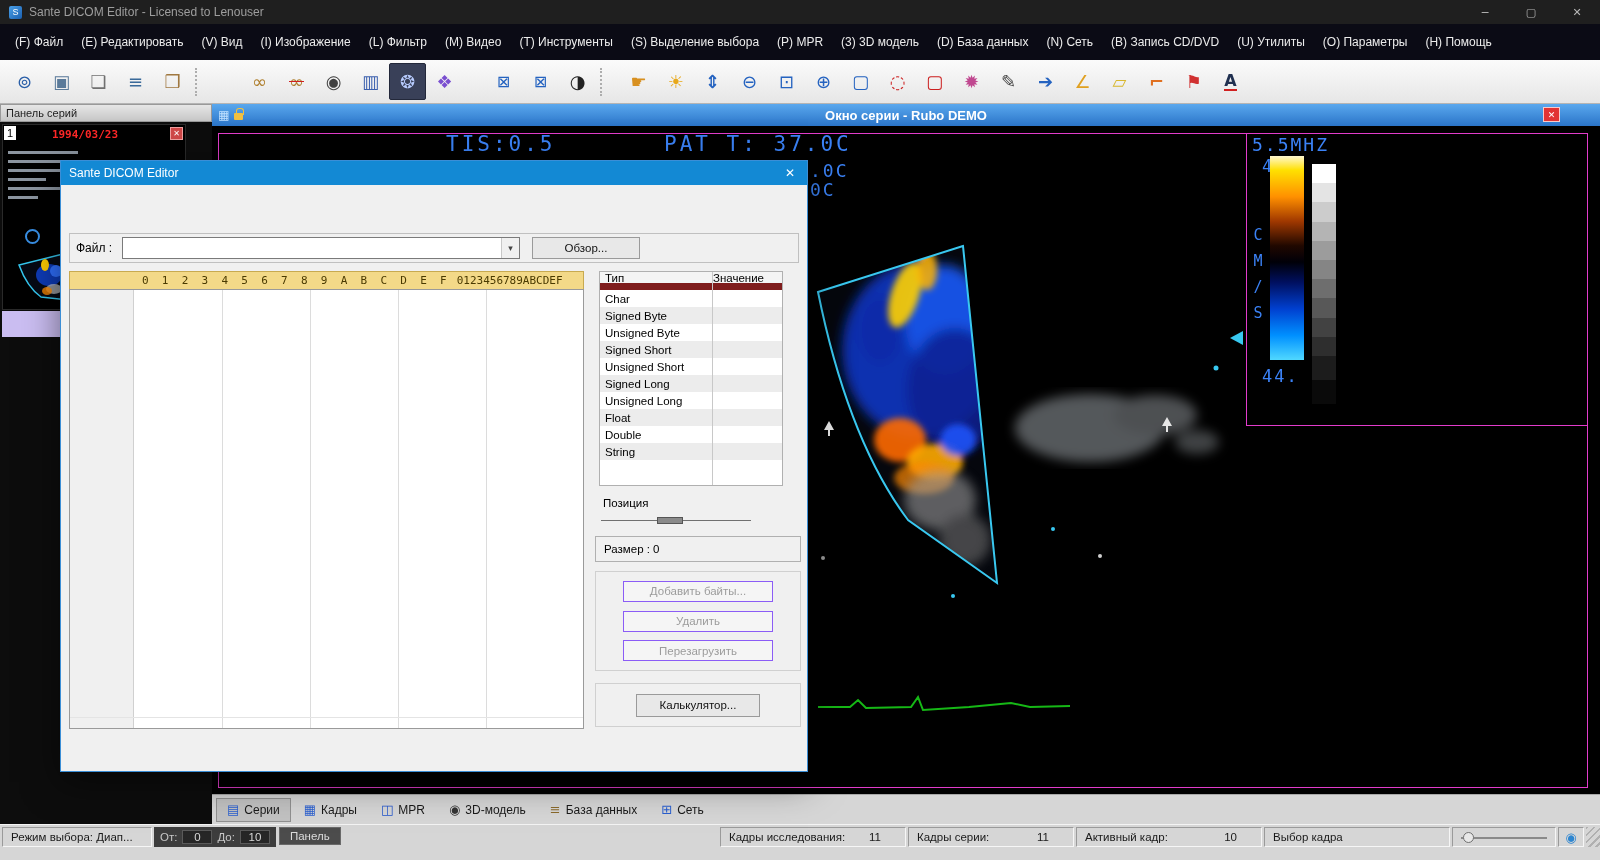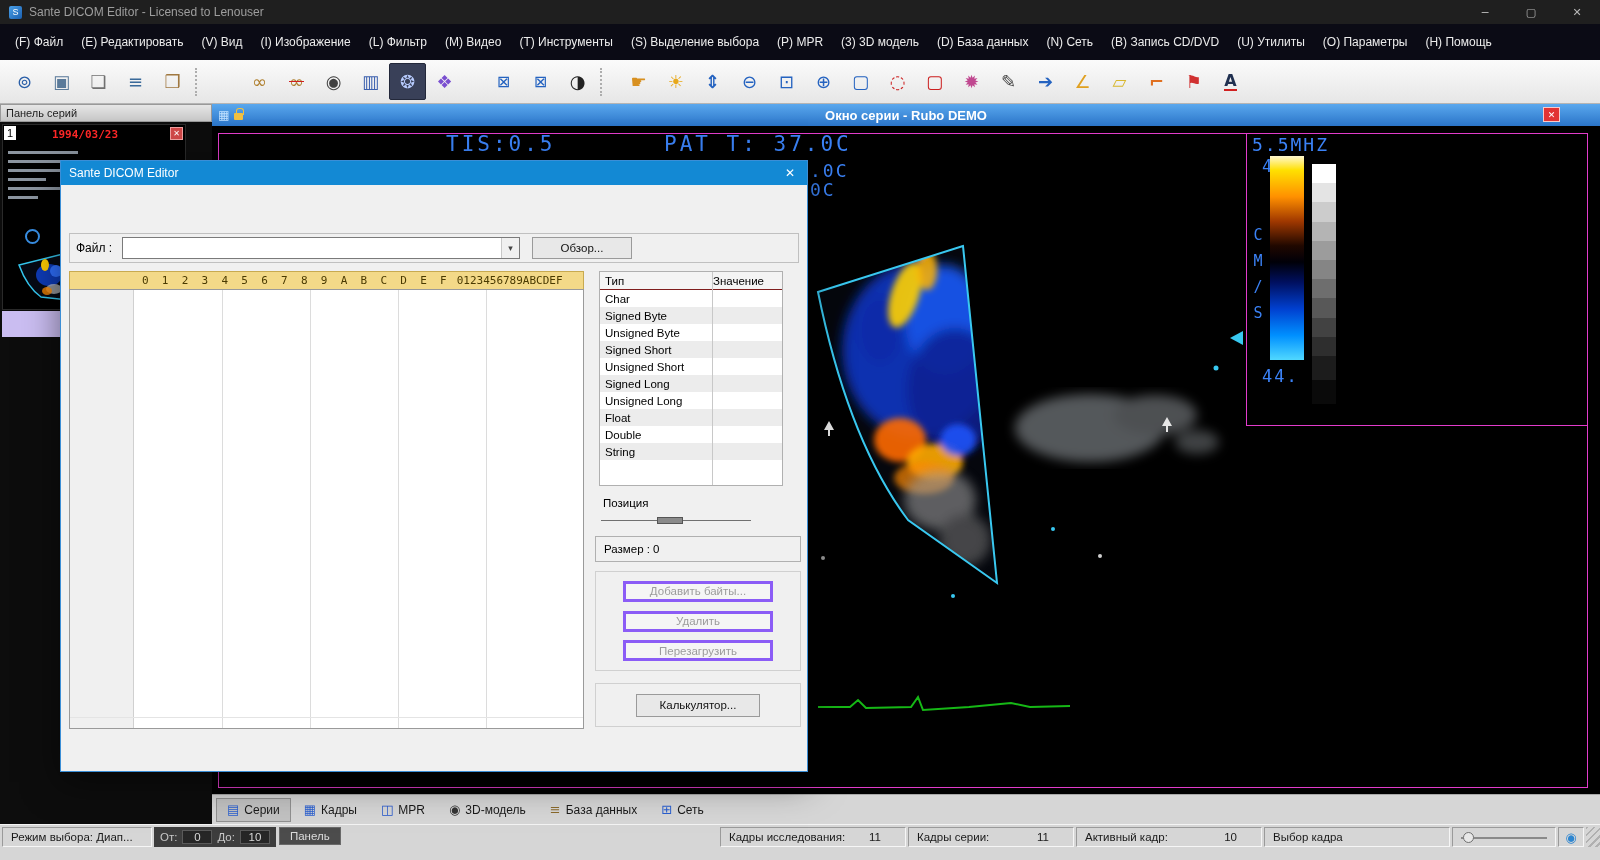--- a/index.html
+++ b/index.html
@@ -169,54 +169,54 @@
               color:#fff;font-weight:bold;text-align:center;line-height:24px}
   .file-row{position:absolute;left:8px;right:8px;top:72px;height:30px;border:1px solid #c0c0c0;
             display:flex;align-items:center}
   .file-label{margin-left:6px;width:46px}
   .combo{position:relative;width:398px;height:22px;background:#fff;border:1px solid #7a7a7a;display:flex}
   .combo input{flex:1;border:none;outline:none;font:inherit;padding:0 4px;background:transparent}
   .combo-btn{width:18px;border-left:1px solid #c8c8c8;display:flex;align-items:center;
              justify-content:center;font-size:9px;color:#444;background:#f0f0f0;
              font-family:"DejaVu Sans",sans-serif}
   button.std{background:#e8e8e8;border:1px solid #9a9a9a;font:inherit;font-size:11.5px;color:#111}
-  .browse-btn{margin-left:12px;width:100px;height:22px}
+  .browse-btn{margin-left:12px;width:108px;height:22px}
   .hex-head{position:absolute;left:8px;top:110px;width:515px;height:18px;background:#f3d988;
             border:1px solid #c8aa50;border-bottom:none;font-family:"DejaVu Sans Mono",monospace;
             font-size:11px;color:#4a3a00;display:flex;align-items:center}
   .hex-bytes{margin-left:72px;white-space:pre}
   .hex-ascii{margin-left:10px}
   .hex-body{position:absolute;left:8px;top:128px;width:515px;height:440px;background:#fff;
             border:1px solid #9a9a9a}
   .addr-col{position:absolute;left:0;top:0;bottom:0;width:64px;background:#f0f0f0;
             border-right:1px solid #d0d0d0}
   .hex-vl{position:absolute;top:0;bottom:0;width:1px;background:#dcdcdc}
   .hex-hline{position:absolute;left:0;right:0;bottom:10px;height:1px;background:#e4e4e4}
 
   .val-panel{position:absolute;left:534px;top:110px;width:206px;height:458px}
   .val-table{position:absolute;left:4px;top:0;width:184px;height:215px;background:#fff;
              border:1px solid #b0b0b0}
-  .vt-head{height:18px;border-bottom:1px solid #7f1d1d;display:flex;font-size:11.5px;
+  .vt-head{height:18px;border-bottom:7px solid #7f1d1d;display:flex;font-size:11.5px;
            align-items:center;background:#f4f4f4}
   .vt-head .c1{padding-left:5px;width:107px}
   .vt-head .c2{padding-left:6px}
   .vt-vsep{position:absolute;left:112px;top:0;bottom:0;width:1px;background:#c8c8c8}
   .vt-row{height:17px;display:flex;align-items:center;font-size:11.5px}
   .vt-row:nth-of-type(even){background:#ececec}
   .vt-type{padding-left:5px}
   .pos-label{position:absolute;left:8px;top:226px;font-size:11.5px}
   .pos-slider{position:absolute;left:6px;top:246px;width:150px;height:7px}
   .pos-track{position:absolute;left:0;right:0;top:3px;height:1px;background:#707070}
   .pos-thumb{position:absolute;left:56px;top:0;width:26px;height:7px;background:#8a8a8a;
              border:1px solid #555}
   .size-box{position:absolute;left:0;top:265px;width:206px;height:26px;border:1px solid #b0b0b0;
             line-height:24px;padding-left:8px;font-size:11.5px;background:#f0f0f0}
   .btn-group{position:absolute;left:0;top:300px;width:206px;height:100px;border:1px solid #d0d0d0;
              display:flex;flex-direction:column;align-items:center;justify-content:space-evenly}
-  .btn-group button{width:150px;height:21px;background:#f5f5f5;border:3px solid #8b5cf6;
+  .btn-group button{width:150px;height:21px;background:#f5f5f5;border:1px solid #8b5cf6;
                     color:#9c9c9c;font:inherit;font-size:11.5px}
   .calc-box{position:absolute;left:0;top:412px;width:206px;height:44px;border:1px solid #d0d0d0;
             display:flex;align-items:center;justify-content:center}
   .calc-box button{width:124px;height:23px}
   .dlg-footer{position:absolute;left:8px;right:22px;bottom:12px;height:23px;display:flex;
               justify-content:flex-end;gap:7px}
   .dlg-footer button{height:23px}
   #btn-copy{width:148px}#btn-save{width:116px;border:2px solid #0078d7}
   #btn-close{width:116px}#btn-help{width:84px}
 </style>

